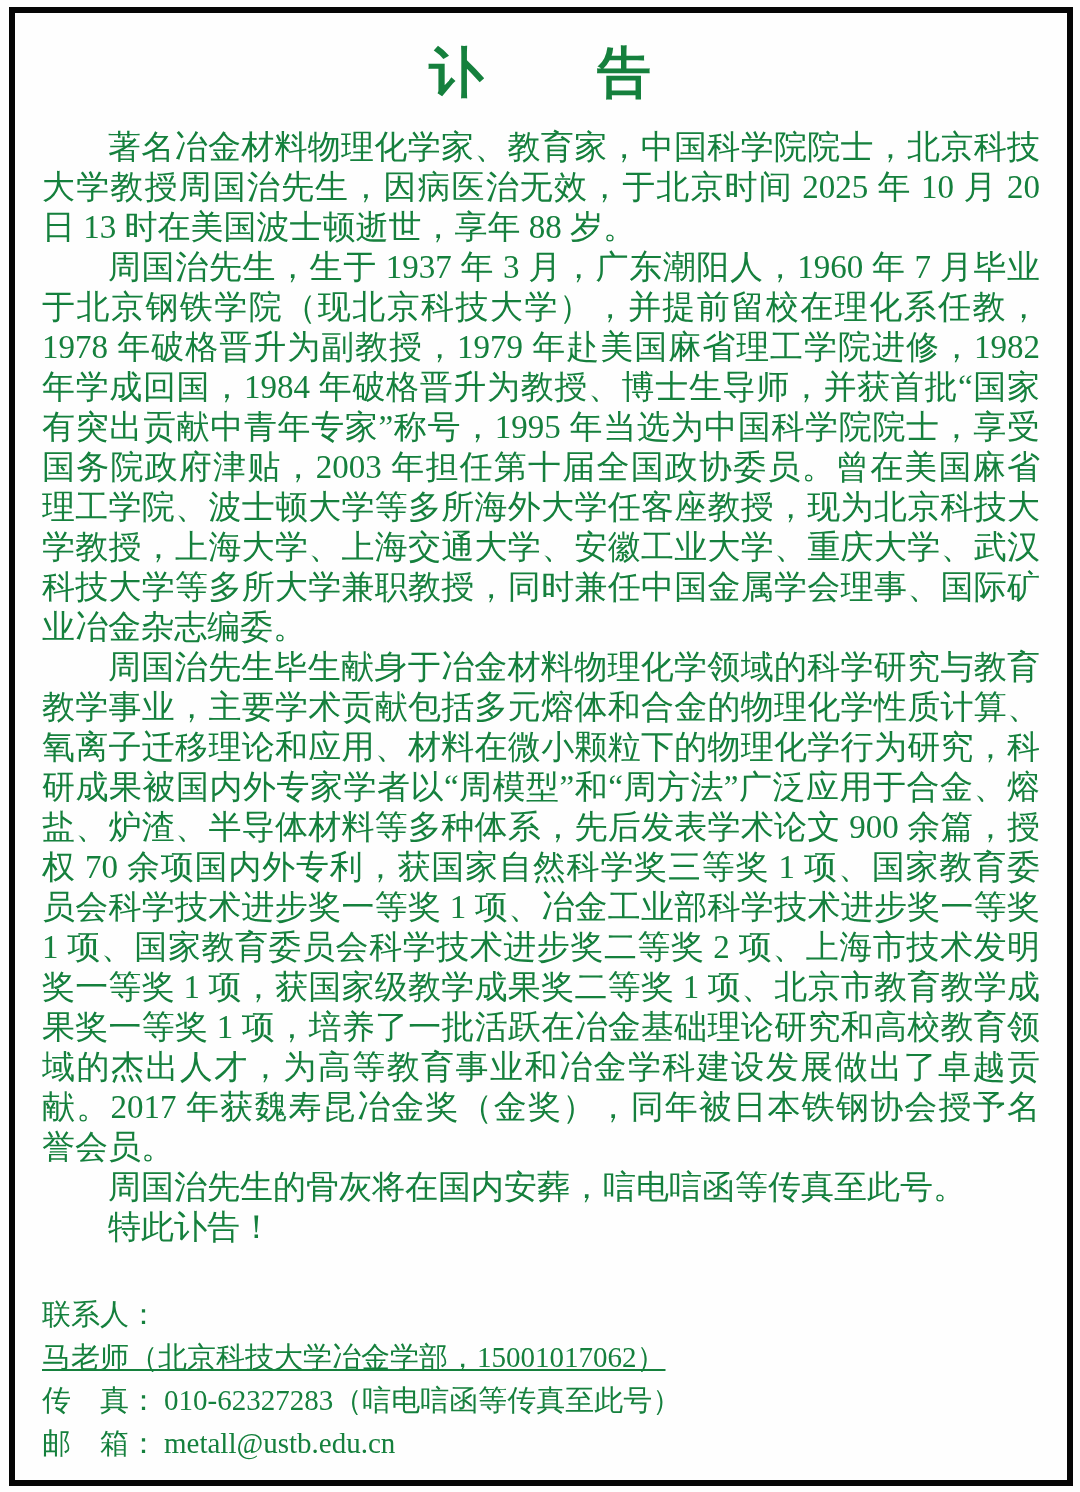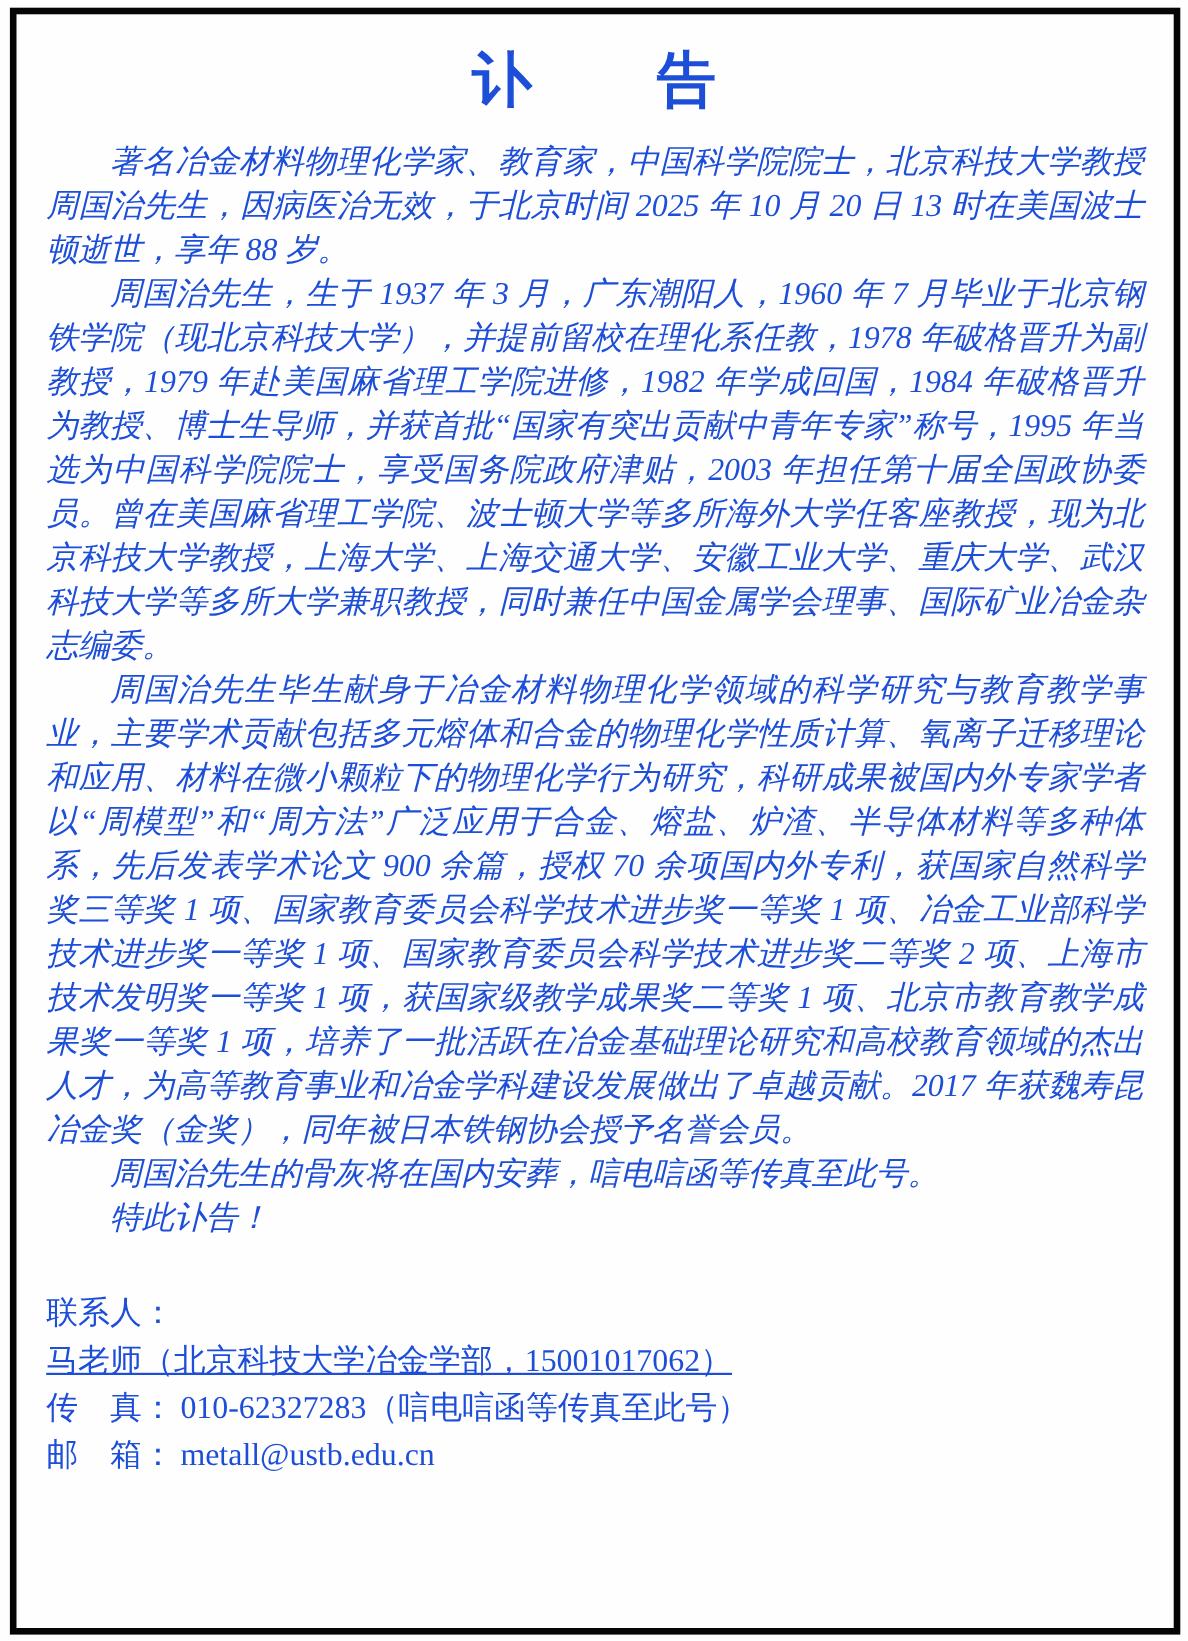--- a/index.html
+++ b/index.html
@@ -6,21 +6,21 @@
     margin: 0;
     padding: 0;
     background: #ffffff;
   }
   .page {
     position: relative;
     width: 1080px;
     height: 1492px;
     background: #fefefe;
     font-family: "Liberation Serif", "DejaVu Serif", serif;
-    color: #1d4ed8;
+    color: #15803d;
     overflow: hidden;
   }
   .frame {
     position: absolute;
     top: 7px; left: 9px; right: 7px; bottom: 6px;
     border: 6px solid #050505;
     pointer-events: none;
   }
   .content {
     position: absolute;
@@ -32,25 +32,24 @@
   .title {
     margin: 16px 0 24px 0;
     text-align: center;
     font-size: 54px;
     line-height: 1.1;
     font-weight: bold;
     letter-spacing: 2px;
   }
   .body-text p {
     margin: 0;
-    font-size: 29px;
+    font-size: 33px;
     line-height: 40px;
     text-align: justify;
     text-indent: 2em;
-    font-style: italic;
   }
   .contacts {
     margin-top: 46px;
     font-size: 29px;
     line-height: 43px;
   }
   .contact-row {
     display: flex;
     align-items: center;
     font-family: Liberation Serif, serif;

